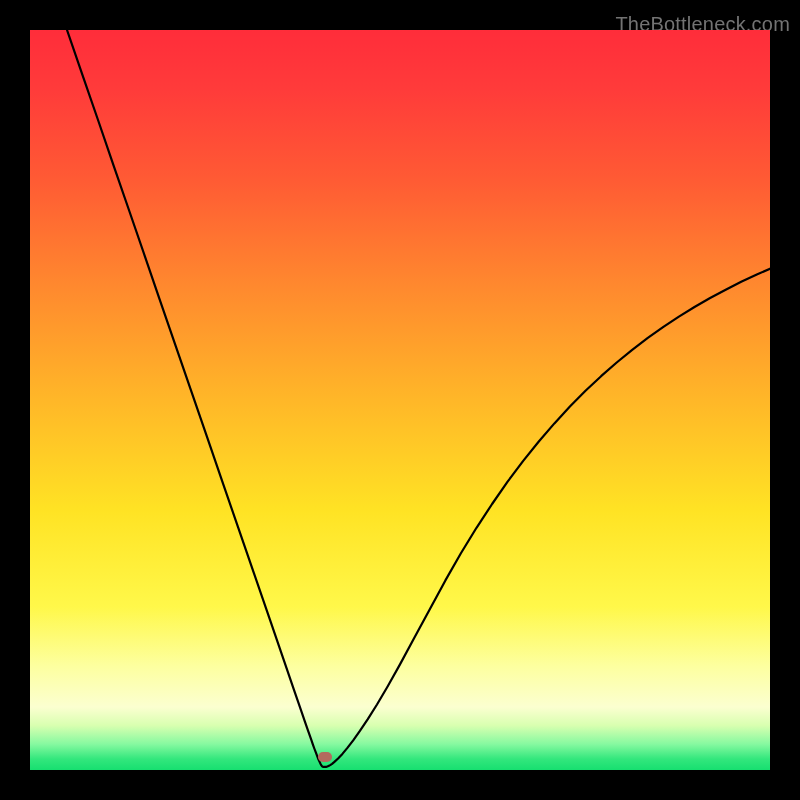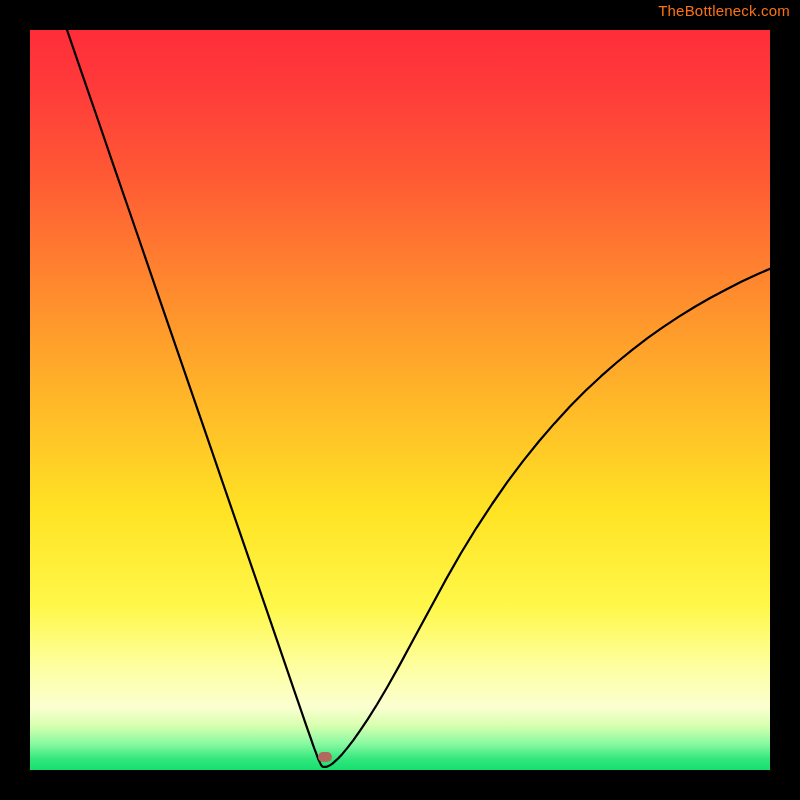--- a/index.html
+++ b/index.html
@@ -12,24 +12,24 @@
     overflow: hidden;
   }
   .frame {
     position: relative;
     width: 800px;
     height: 800px;
     background: #000;
   }
   .attribution {
     position: absolute;
-    top: 2px;
+    top: 13px;
     right: 10px;
-    color: #f97316;
-    font-size: 15px;
+    color: #737373;
+    font-size: 20px;
     font-weight: 500;
     letter-spacing: 0.2px;
   }
   .plot-outer {
     position: absolute;
     left: 30px;
     top: 30px;
     width: 740px;
     height: 740px;
     background: #000;

